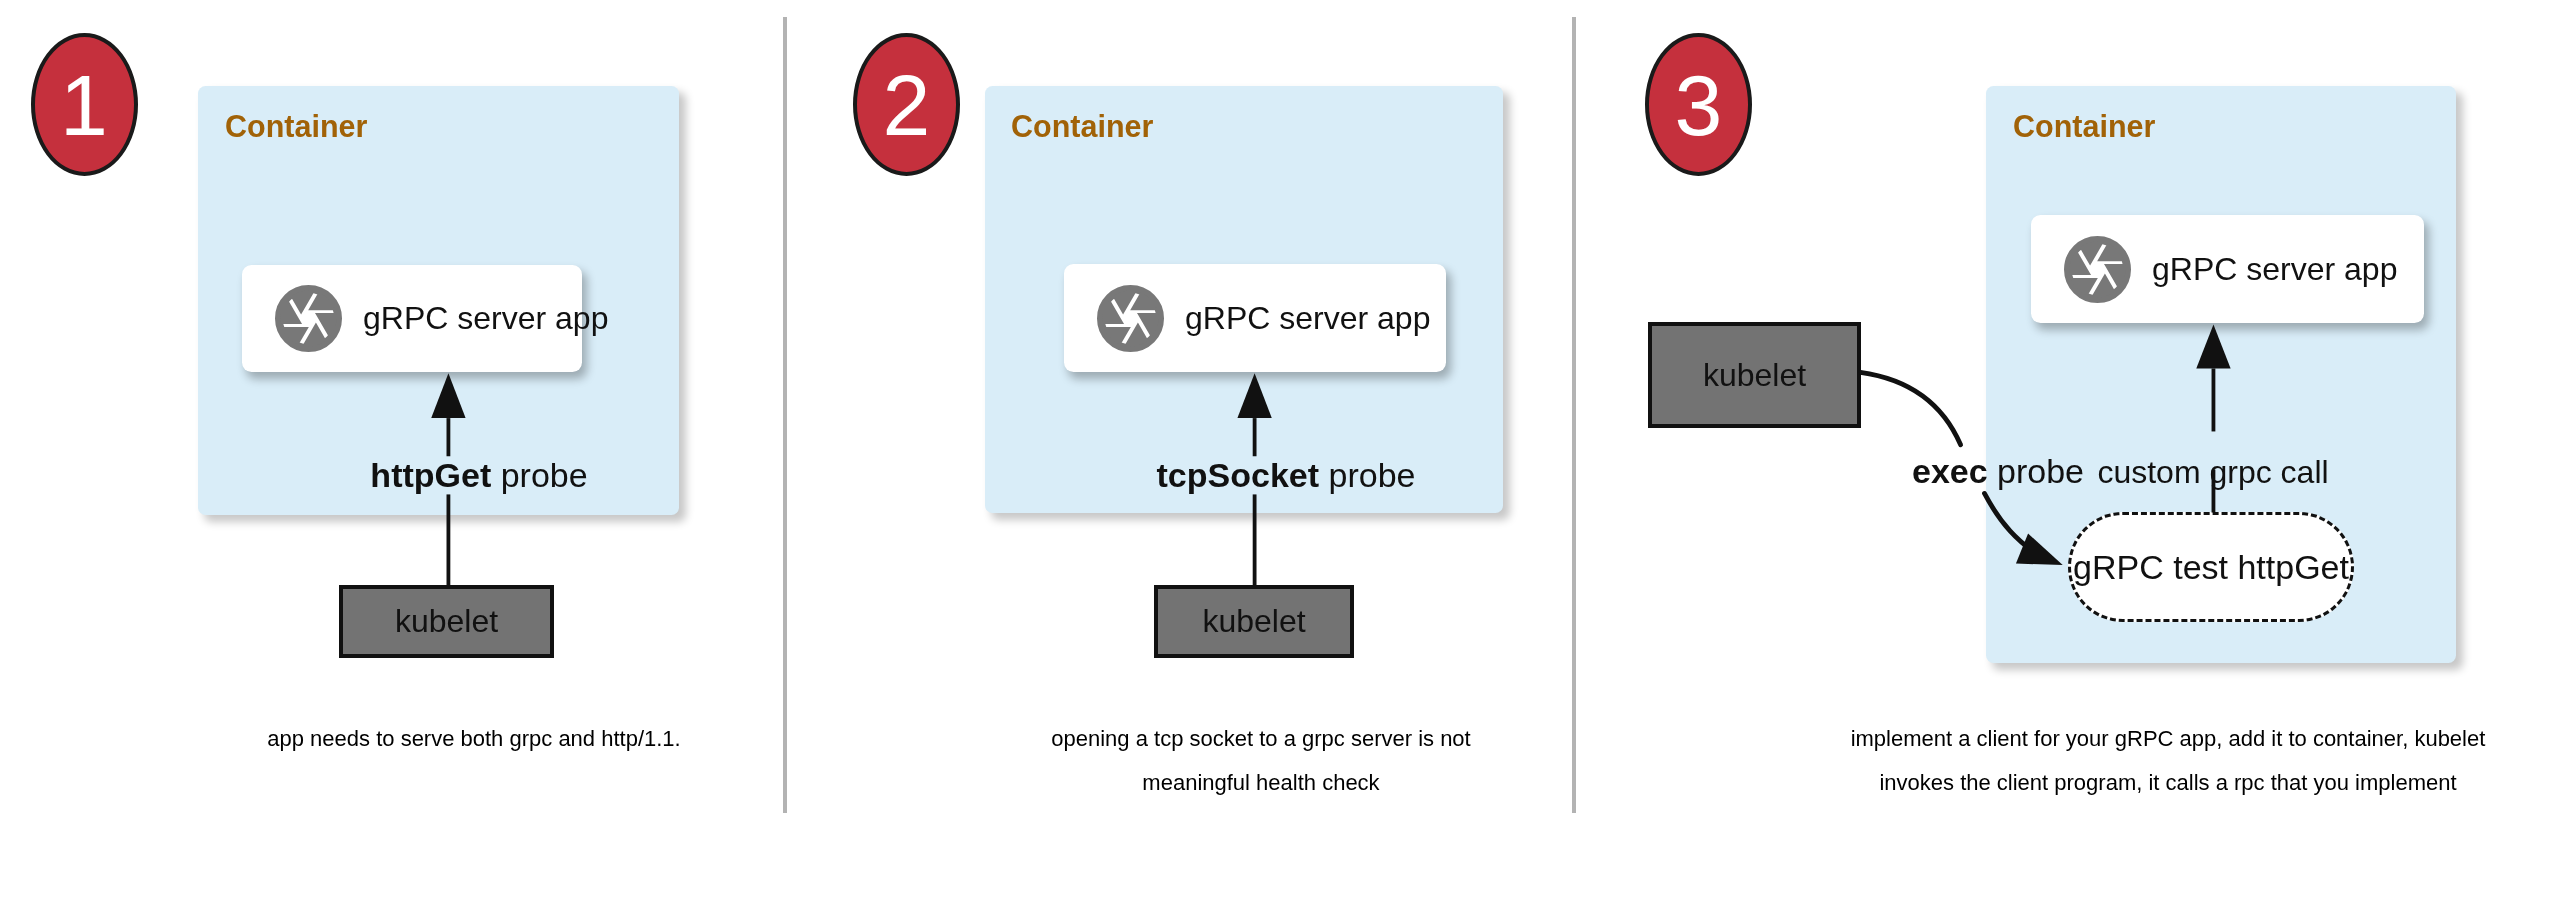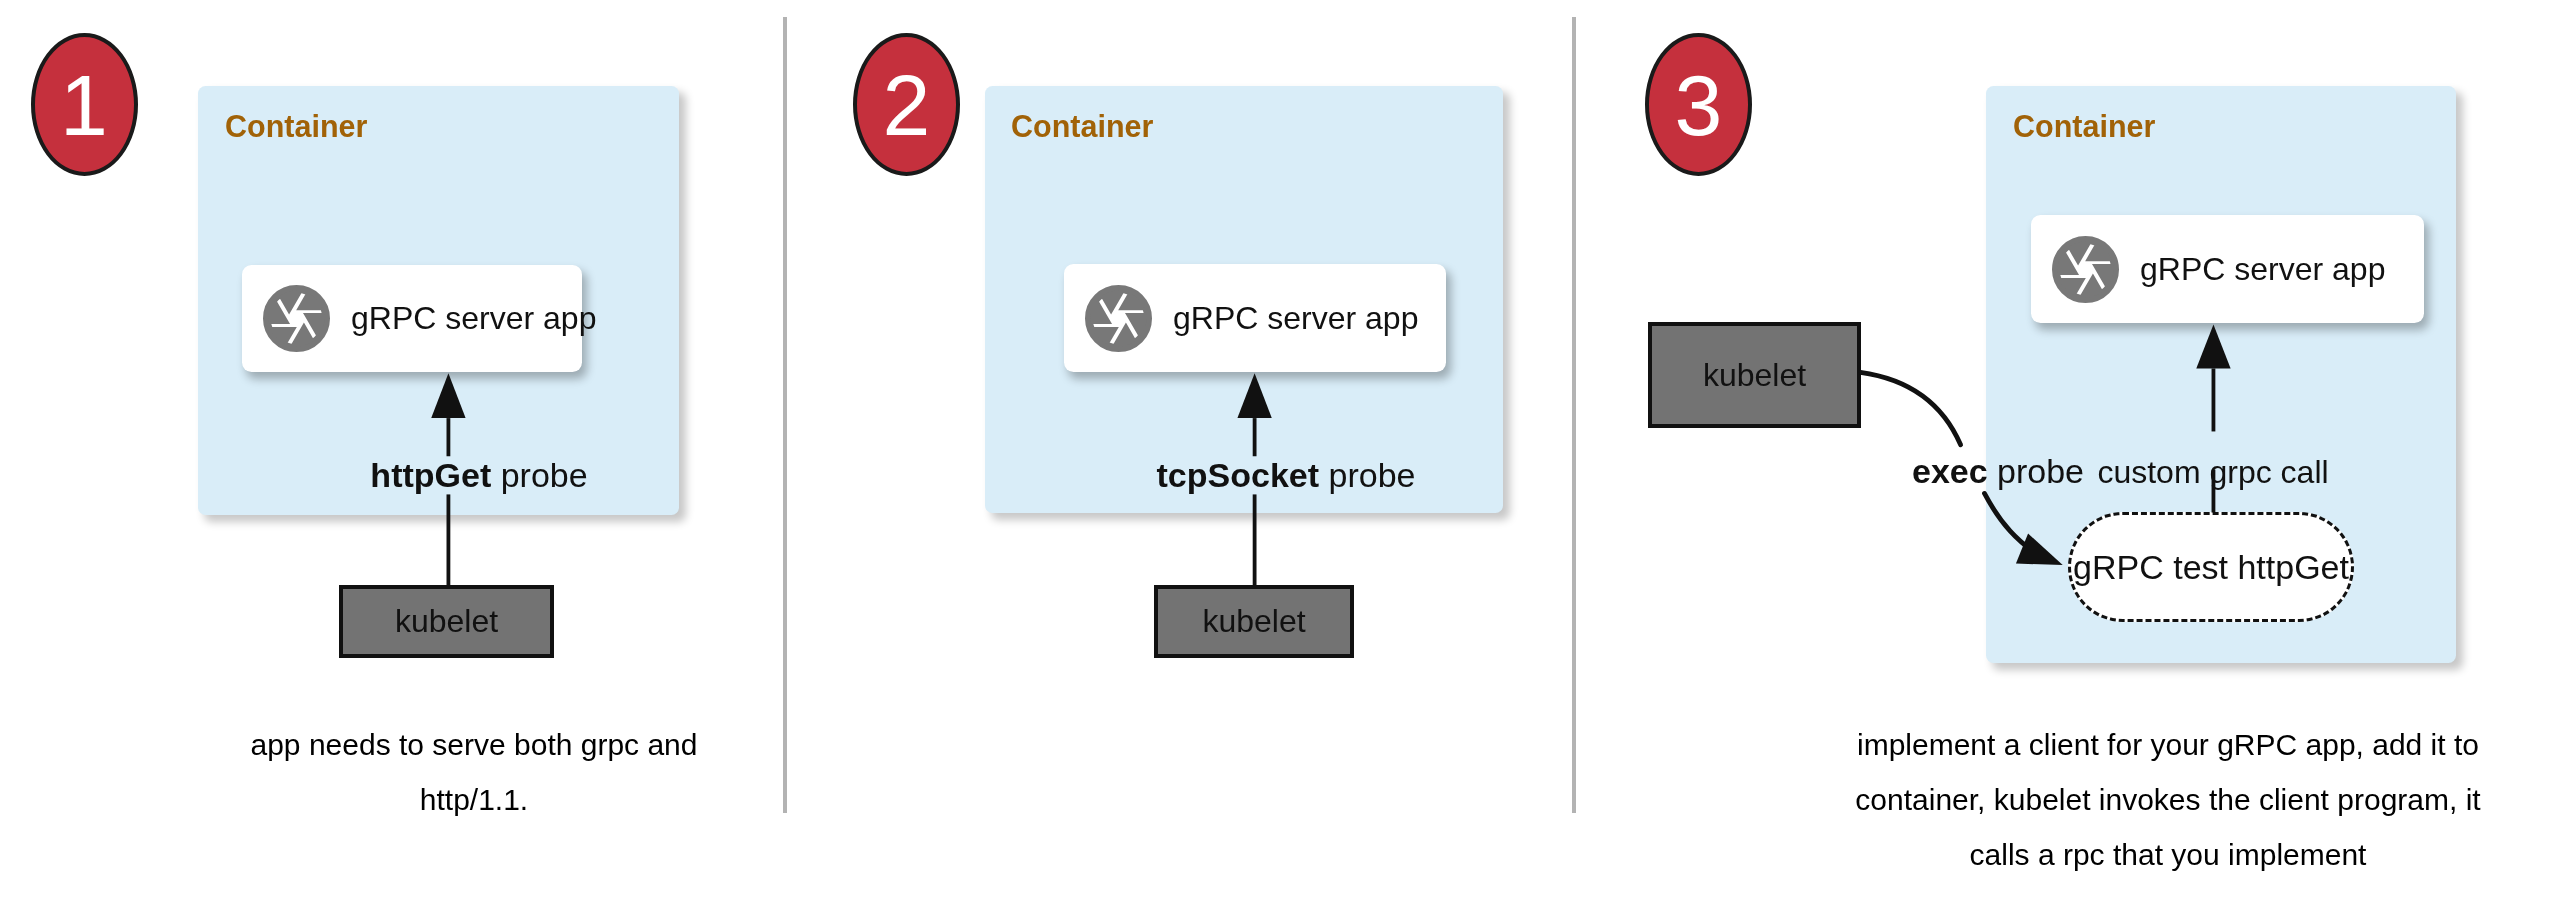--- a/index.html
+++ b/index.html
@@ -20,42 +20,42 @@
   .container-box{
     position:absolute;background:var(--container-fill,#d9edf8);border-radius:7.6px;
     box-shadow:6.7px 6.7px 8.6px rgba(0,0,0,0.22);
   }
   .container-label{
     position:absolute;font-size:30.5px;color:#a16207;font-weight:bold;
   }
   .app-box{
     position:absolute;background:#ffffff;border-radius:9.5px;
     box-shadow:4.8px 6.7px 9.5px rgba(0,0,0,0.28);
-    display:flex;align-items:center;padding-left:21px;box-sizing:border-box;gap:21px;
+    display:flex;align-items:center;padding-left:33px;box-sizing:border-box;gap:21px;
   }
   .app-box .label{font-size:32px;white-space:nowrap;}
   .aperture{width:67px;height:67px;flex:0 0 auto;}
   .kubelet-box{
     position:absolute;background:#737373;border:4.8px solid #111111;box-sizing:border-box;
     display:flex;align-items:center;justify-content:center;font-size:32px;
   }
   .probe-label{
     position:absolute;transform:translateX(-50%);font-size:34px;white-space:nowrap;margin-left:31px;
   }
   .probe-label b{font-weight:bold;}
   .call-label{
     position:absolute;transform:translateX(-50%);font-size:32px;white-space:nowrap;
   }
   .stadium{
     position:absolute;background:#ffffff;border:3.8px dashed #111111;border-radius:55px;
     box-sizing:border-box;display:flex;align-items:center;justify-content:center;
     font-size:34px;
   }
   .caption{
-    position:absolute;font-size:30px;line-height:55px;text-align:center;color:#000000;
+    position:absolute;font-size:22px;line-height:44px;text-align:center;color:#000000;
   }
   .arrow-layer{position:absolute;left:0;top:0;pointer-events:none;}
 </style>
 </head>
 <body>
 
 <div class="canvas">
 
   <div class="divider" style="left:783px;"></div>
   <div class="divider" style="left:1572px;"></div>
@@ -101,20 +101,21 @@
   </div>
 
   <div class="probe-label" style="left:1255px;top:456px;">
     <b>tcpSocket</b><span> probe</span>
   </div>
 
   <div class="kubelet-box" style="left:1154px;top:585px;width:200px;height:73px;">
     <span>kubelet</span>
   </div>
 
+  <div class="caption" style="left:1037px;top:717px;width:448px;">opening a tcp socket to a grpc server is not meaningful health check</div>
 
   <div class="badge" style="left:1645px;">
     <span class="num">3</span>
   </div>
 
   <div class="container-box" style="left:1986px;top:86px;width:470px;height:577px;"></div>
   <div class="container-label" style="left:2013px;top:109px;">Container</div>
 
   <div class="app-box" style="left:2031px;top:215px;width:393px;height:108px;">
     <svg class="aperture" viewBox="0 0 24 24">

